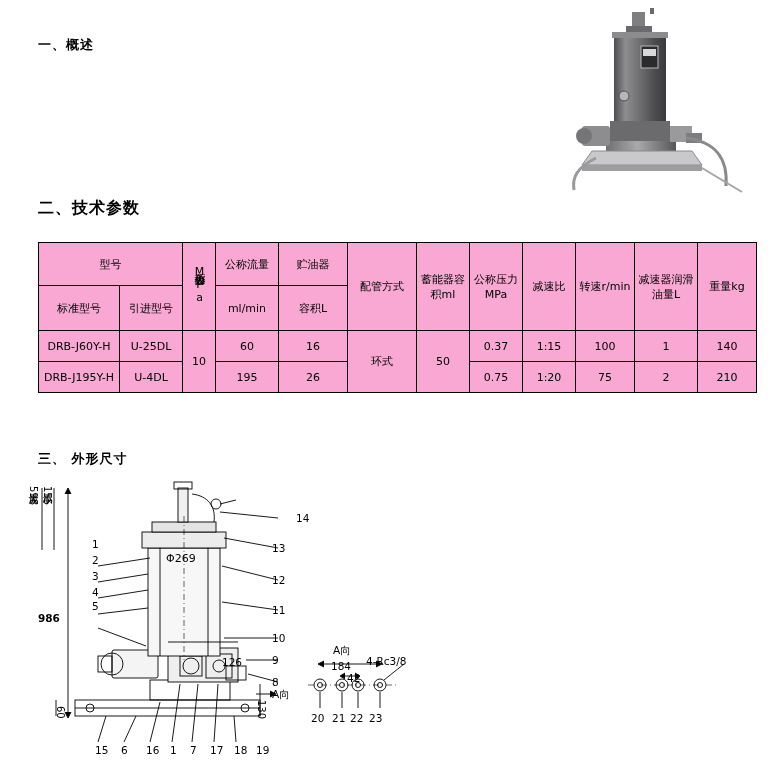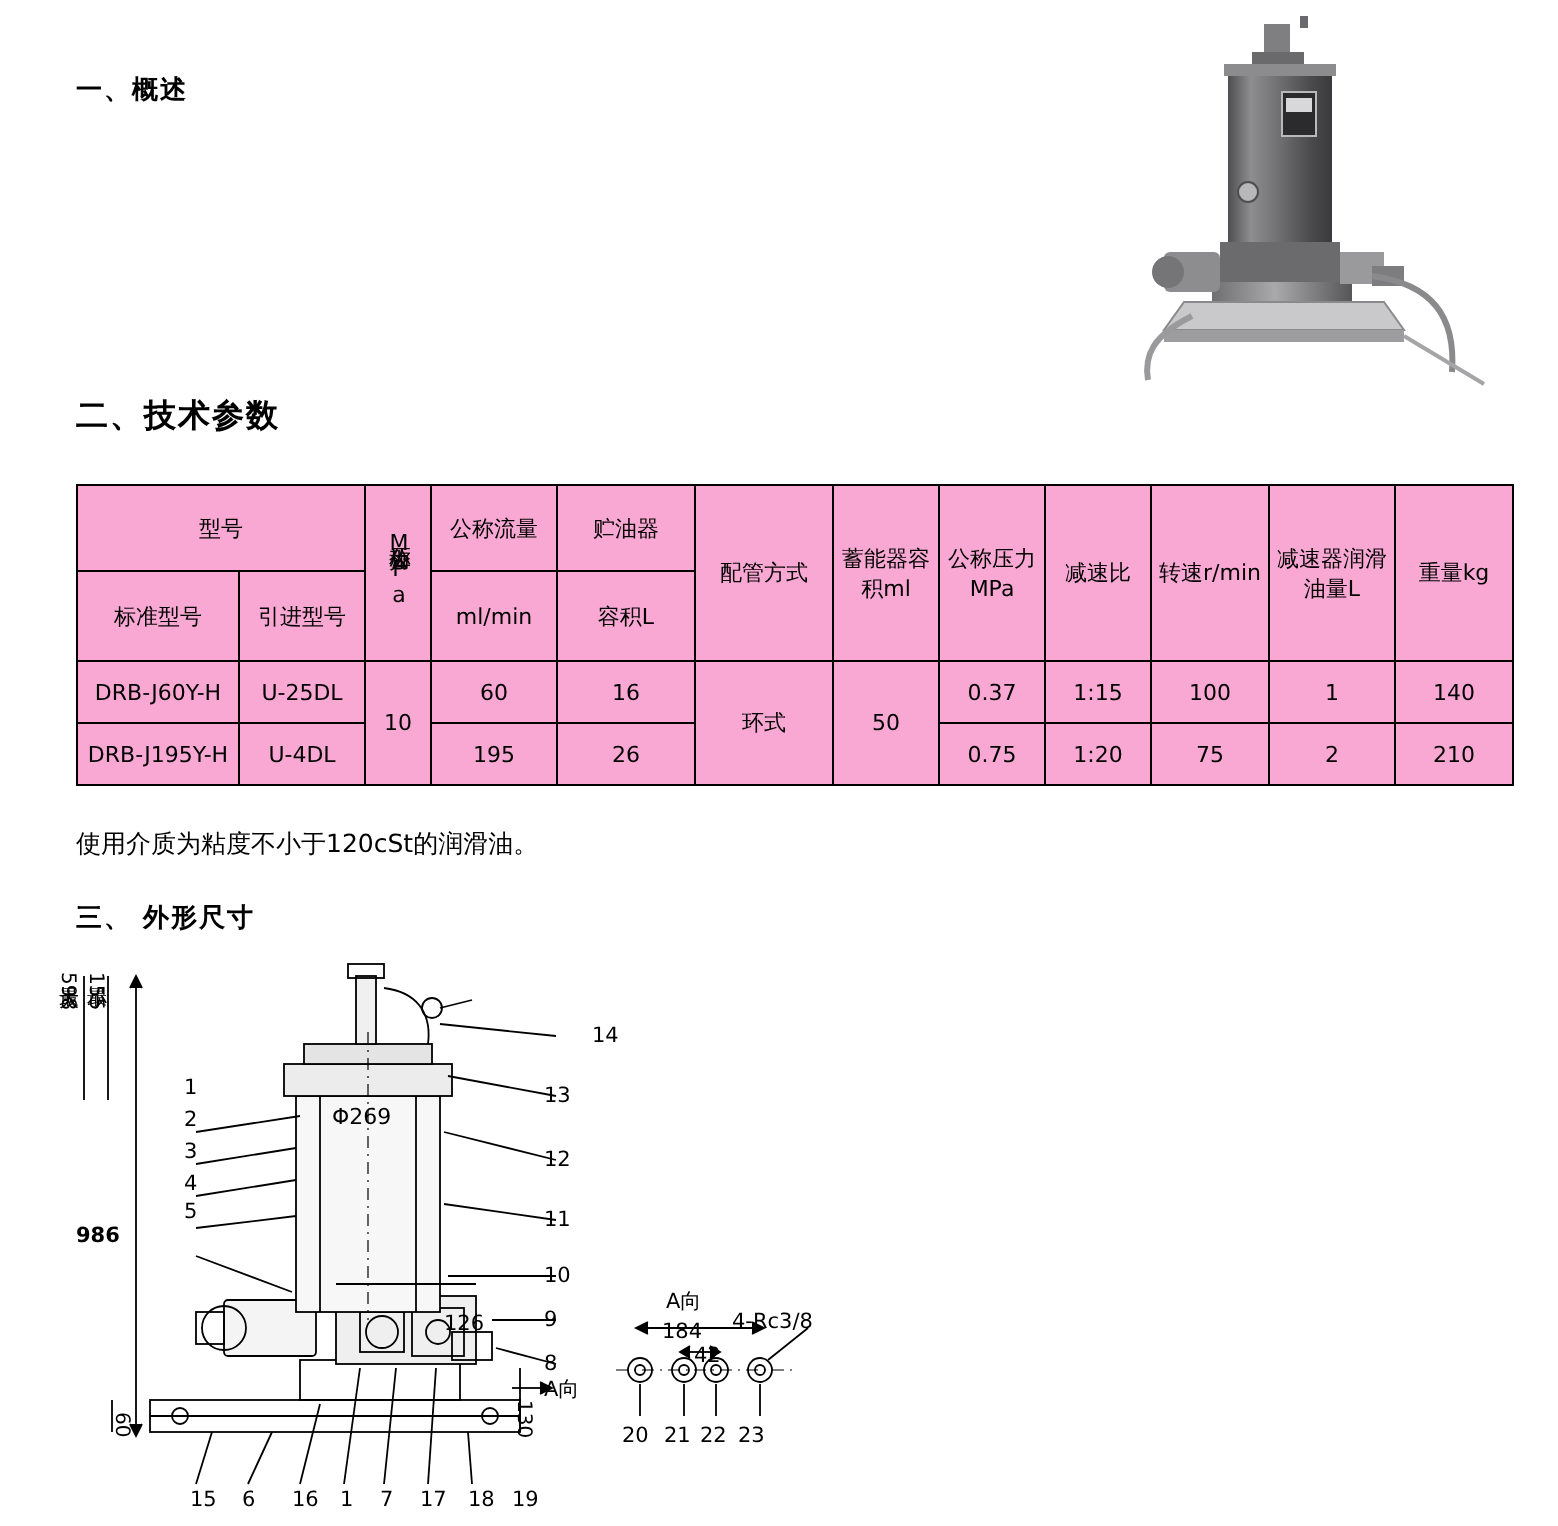--- a/index.html
+++ b/index.html
@@ -235,21 +235,20 @@
       <td>26</td>
       <td>0.75</td>
       <td>1:20</td>
       <td>75</td>
       <td>2</td>
       <td>210</td>
     </tr>
   </tbody>
     </table>
 
-  <div class="note">使用介质为粘度不小于120cSt的润滑油。</div>
 
   <div class="sec3-title">三、 外形尺寸</div>
 
   <div class="drawing">
     <svg width="420" height="290" viewBox="0 0 420 290">
       <g stroke="#000" fill="none" stroke-width="0.9">
 
         <rect x="55" y="230" width="185" height="16"></rect>
         <line x1="55" y1="238" x2="240" y2="238"></line>
         <circle cx="70" cy="238" r="4"></circle>

